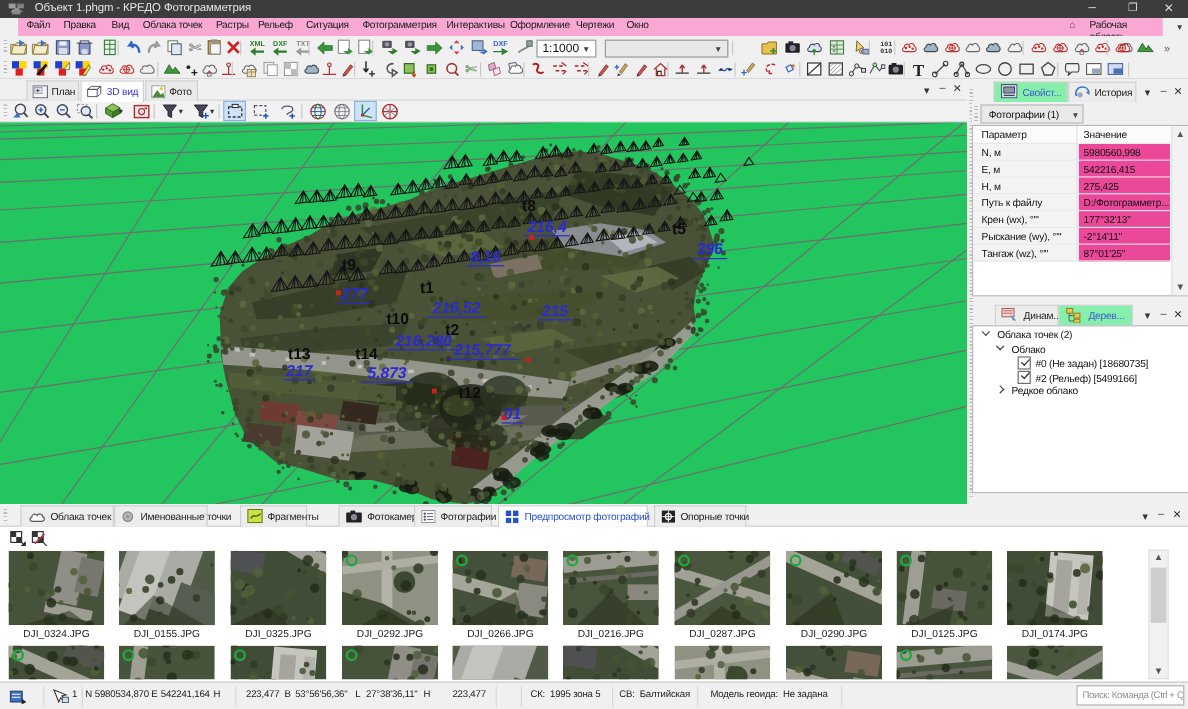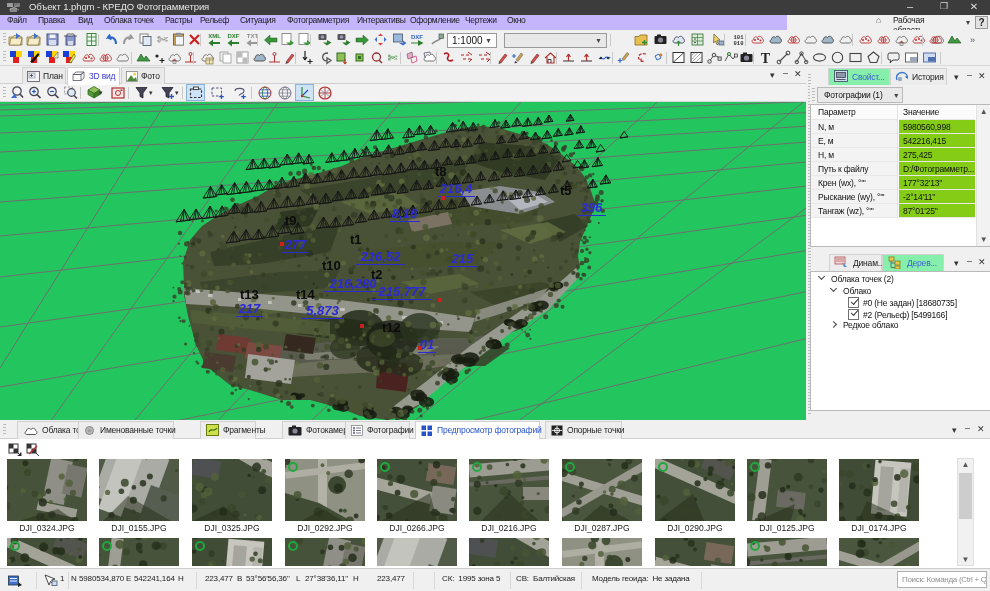--- a/index.html
+++ b/index.html
@@ -1,19 +1,19 @@
 <!DOCTYPE html>
 <html><head><meta charset="utf-8"><style>
 *{margin:0;padding:0;box-sizing:border-box}
 html,body{width:990px;height:591px;overflow:hidden;font-family:"Liberation Sans",sans-serif}
 .abs{position:absolute}
 #page{position:relative;width:990px;height:591px;background:#f0f0f0}
 #title{position:absolute;left:0;top:0;width:990px;height:15px;background:#3c3c3c;color:#e6e6e6;font-size:9.5px;letter-spacing:-0.1px}
 #title .tt{position:absolute;left:29px;top:1px}
-#menu{position:absolute;left:0;top:15px;width:787px;height:15px;background:#c4b5fd;font-size:8.5px;color:#1a1a1a;letter-spacing:-0.3px}
+#menu{position:absolute;left:15px;top:15px;width:954px;height:15px;background:#f9a8d4;font-size:8.5px;color:#1a1a1a;letter-spacing:-0.3px}
 #menu span{position:absolute;top:0px}
 #tbs{position:absolute;left:0;top:30px;width:990px;height:36px;background:#f0f0f0;border-bottom:1px solid #d9d9d9}
 .mi{position:absolute;width:15px;height:15px}
 .sep{position:absolute;width:1px;background:#c9c9c9}
 .grip{position:absolute;width:3px;background:repeating-linear-gradient(to bottom,#bbb 0 1px,transparent 1px 3px)}
 .combo{position:absolute;height:15px;background:#fff;border:1px solid #999;font-size:10px;color:#111;line-height:13px;padding-left:4px}
 .combo .cv{position:absolute;right:1px;top:1px;width:13px;height:11px;color:#444;font-size:8px;text-align:center;line-height:11px}
 #tabrow{position:absolute;left:0;top:66px;width:806px;height:18px;background:#f0f0f0;border-bottom:1px solid #d0d0d0}
 .vtab{position:absolute;top:1px;height:17px;font-size:8.5px;letter-spacing:-0.2px;color:#222;background:#eaeaea;border:1px solid #cfcfcf;border-bottom:none;line-height:16px;text-align:left}
 .vtab.act{background:#fff;color:#3a3ad0;height:18px;z-index:2}
@@ -24,21 +24,21 @@
 #vp svg{position:absolute;left:0;top:0}
 .vlb{position:absolute;font-size:13px;font-weight:bold;color:#0c0c0c;font-family:"Liberation Sans",sans-serif}
 .vlu{position:absolute;font-size:13px;font-style:italic;font-weight:bold;color:#2a2ad8;border-bottom:1.5px solid #2a2ad8;line-height:14px;text-align:center;white-space:nowrap}
 #rp{position:absolute;left:806px;top:66px;width:184px;height:354px;background:#f0f0f0}
 .ptab{position:absolute;top:0;height:17px;line-height:16px;background:#ececec;border:1px solid #d2d2d2;border-bottom:none;color:#222;font-size:8.5px;letter-spacing:-0.2px;white-space:nowrap}
 .ptab.act{background:#86efac;color:#3a5fd0}
 .pbtn{position:absolute;color:#333;font-size:9px}
 .tbl{position:absolute;background:#fff;border:1px solid #b9b9b9;font-size:8.5px;letter-spacing:-0.2px}
 .trow{position:absolute;left:0;width:100%;height:15px;line-height:15px}
 .trow .c1{position:absolute;left:0;top:0;width:87px;height:100%;background:#f3f3f3;border-right:1px solid #e2e2e2;border-bottom:1px solid #e8e8e8;padding-left:7px;color:#111;white-space:nowrap;overflow:hidden}
-.trow .c2{position:absolute;left:88px;top:0;right:15px;height:100%;background:#84cc16;border-bottom:1px solid #e8e8e8;padding-left:4px;color:#111;white-space:nowrap;overflow:hidden}
+.trow .c2{position:absolute;left:88px;top:0;right:15px;height:100%;background:#ec4899;border-bottom:1px solid #e8e8e8;padding-left:4px;color:#111;white-space:nowrap;overflow:hidden}
 .sb{position:absolute;background:#f2f2f2;border-left:1px solid #e0e0e0}
 .sb .ar{position:absolute;left:0;width:100%;height:13px;color:#555;font-size:8px;text-align:center;line-height:13px}
 .tree{position:absolute;background:#fff;border:1px solid #b9b9b9;font-size:8.5px;letter-spacing:-0.2px;color:#111}
 .ti{position:absolute;white-space:nowrap}
 .chev{display:inline-block;width:5px;height:5px;border-right:1.4px solid #444;border-bottom:1.4px solid #444;transform:rotate(45deg);margin:0 7px 1px 0;vertical-align:2px}.chevc{display:inline-block;width:5px;height:5px;border-right:1.4px solid #444;border-bottom:1.4px solid #444;transform:rotate(-45deg);margin:0 7px 0 0;vertical-align:1px}
 .cb{display:inline-block;width:11px;height:11px;border:1px solid #707070;background:#fff;vertical-align:-2px;margin-right:4px;position:relative}
 .cb:after{content:"";position:absolute;left:1.5px;top:0.5px;width:6px;height:3px;border-left:1.6px solid #333;border-bottom:1.6px solid #333;transform:rotate(-48deg)}
 #bp{position:absolute;left:0;top:420px;width:990px;height:148px;background:#fff}
 #bptabs{position:absolute;left:0;top:0;width:990px;height:19px;background:#f0f0f0;border-bottom:1px solid #d0d0d0}
 .btab{position:absolute;top:1px;height:18px;font-size:8.5px;letter-spacing:-0.2px;line-height:17px;color:#222;background:#ededed;border:1px solid #d0d0d0;border-bottom:none;white-space:nowrap}
@@ -1882,21 +1882,21 @@
         <div class="ti" style="left:37px;top:36.5px"><span class="cb"></span>#2 (Рельеф) [5499166]</div>
         <div class="ti" style="left:20px;top:48px"><span class="chevc"></span>Редкое облако</div>
       </div>
     </div>
     <div id="bp">
       <div id="bptabs">
         <div class="grip" style="left:3px;top:4px;height:12px"></div>
         <div class="btab" style="left:17px;width:78px"><span class="ic"><svg width="15" height="11" viewBox="0 0 15 11" style="">
               <path d="M4 9.5 C1.5 9.5, 1.5 6.5, 3.5 6 C3.5 3.5, 6.5 2.5, 8 4.5 C9 2.5, 12.5 3, 12.5 5.5 C14.5 6, 14.5 9.3, 12 9.5 Z" fill="#fff" stroke="#555" stroke-width="1"></path>
             </svg></span>Облака точек</div>
-        <div class="btab" style="left:78px;width:96px"><span class="ic"><svg width="12" height="11" viewBox="0 0 12 11" style="">
+        <div class="btab" style="left:95px;width:78px"><span class="ic"><svg width="12" height="11" viewBox="0 0 12 11" style="">
               <circle cx="5.5" cy="5.5" r="4" fill="#b8b8b8" stroke="#888" stroke-width="1"></circle>
               <circle cx="5.5" cy="5.5" r="1.6" fill="#999"></circle>
             </svg></span>Именованные точки</div>
         <div class="btab" style="left:200px;width:56px"><span class="ic"><svg width="13" height="12" viewBox="0 0 13 12" style="">
               <rect x="0.5" y="0.5" width="12" height="11" fill="#cce04a" stroke="#6a7a10" stroke-width="1"></rect>
               <path d="M3 8 C5 3, 8 9, 11 4" stroke="#3a6a10" stroke-width="1.2" fill="none"></path>
             </svg></span>Фрагменты</div>
         <div class="btab" style="left:282px;width:88px"><span class="ic"><svg width="14" height="11" viewBox="0 0 14 11" style="">
               <rect x="0.5" y="2" width="13" height="8.5" fill="#222" rx="1"></rect>
               <circle cx="7" cy="6" r="2.6" fill="#889"></circle>

